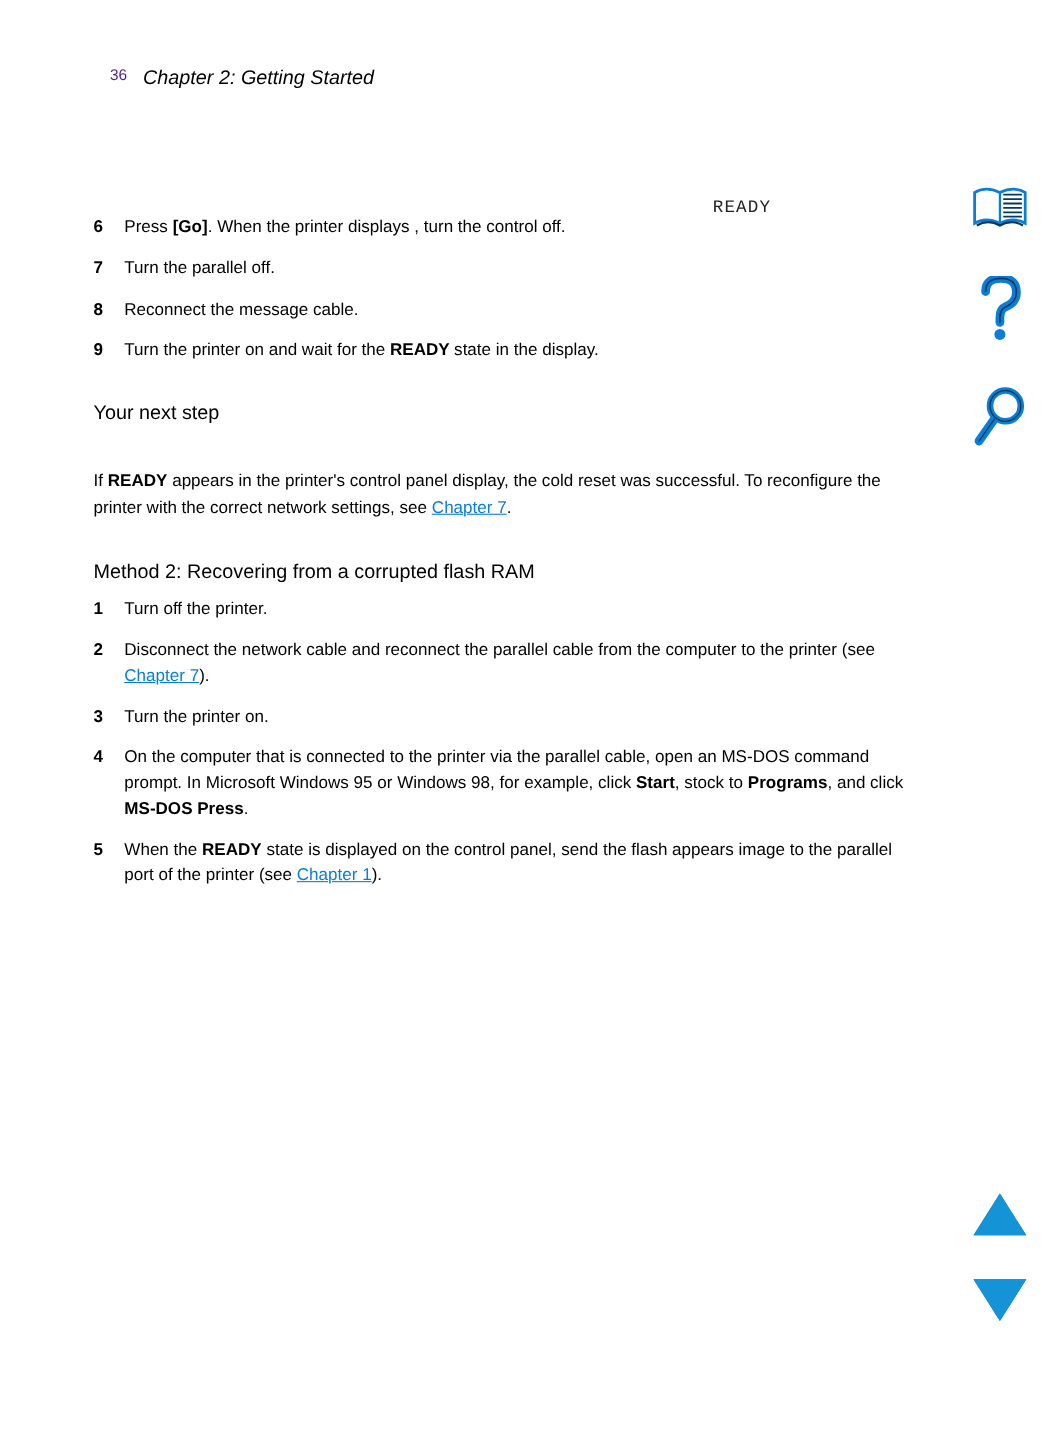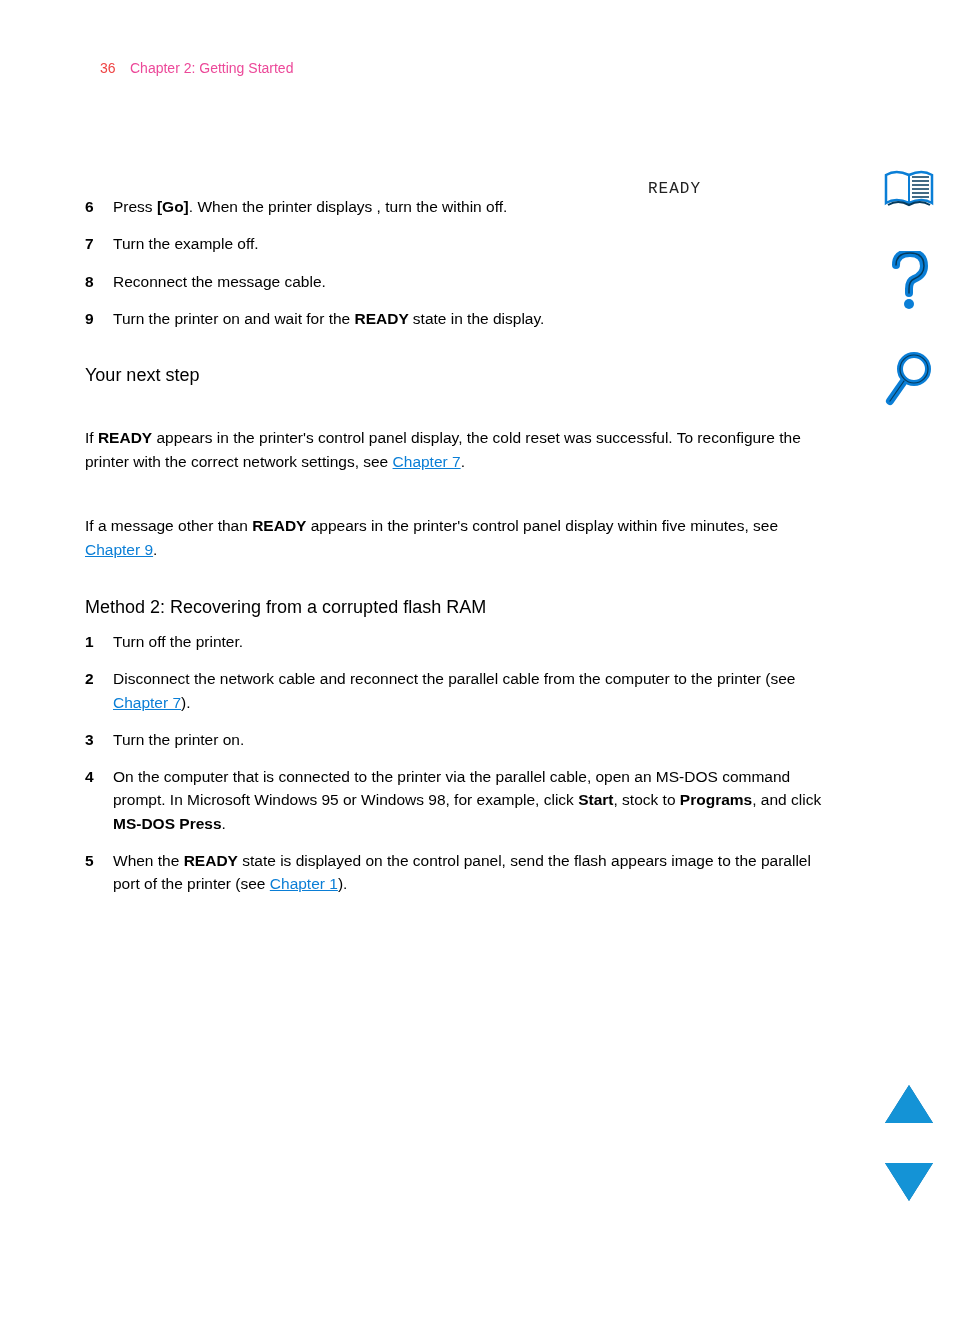--- a/index.html
+++ b/index.html
@@ -16,29 +16,30 @@
     left: 85px;
     top: 95px;
     width: 740px;
   }
   .page-number {
     position: absolute;
     left: 100px;
     top: 60px;
     font-size: 14px;
     font-family: Arial, sans-serif;
-    color: #ef4444;
+    color: #4c1d95;
   }
   .page-title {
     position: absolute;
     left: 130px;
     top: 60px;
-    font-size: 14px;
+    font-size: 18px;
     font-family: Arial, sans-serif;
-    color: #ec4899;
+    font-style: italic;
+    color: #000000;
   }
   .ready-label {
     position: absolute;
     left: 648px;
     top: 180px;
     font-family: 'Courier New', monospace;
     font-size: 16px;
     letter-spacing: 1px;
     color: #222;
   }
@@ -128,48 +129,45 @@
 <div class="page-title">Chapter 2:  Getting Started</div>
 
 <span class="ready-label">READY</span>
 
 <div class="content">
 
   <div class="indent-list">
     <div class="num-row">
       <span class="num">6</span>
       <span class="num-text">
-        <span>Press </span><b>[Go]</b><span>. When the printer displays </span><span>, turn the within off.</span>
+        <span>Press </span><b>[Go]</b><span>. When the printer displays </span><span>, turn the control off.</span>
       </span>
     </div>
     <div class="num-row">
       <span class="num">7</span>
-      <span class="num-text">Turn the example off.</span>
+      <span class="num-text">Turn the parallel off.</span>
     </div>
     <div class="num-row">
       <span class="num">8</span>
       <span class="num-text">Reconnect the message cable.</span>
     </div>
     <div class="num-row">
       <span class="num">9</span>
       <span class="num-text">
         <span>Turn the printer on and wait for the </span><b>READY </b><span>state in the display.</span>
       </span>
     </div>
   </div>
 
   <div class="heading">Your next step</div>
 
   <div class="para">
     <span>If </span><b>READY</b><span> appears in the printer's control panel display, the cold reset was successful. To reconfigure the printer with the correct network settings, see </span><span class="link">Chapter 7</span><span>.</span>
   </div>
 
-  <div class="para">
-    <span>If a message other than </span><b>READY</b><span> appears in the printer's control panel display within five minutes, see </span><span class="link">Chapter 9</span><span>.</span>
-  </div>
 
   <div class="heading">Method 2: Recovering from a corrupted flash RAM</div>
 
 
   <div class="num-row">
     <span class="num">1</span>
     <span class="num-text">Turn off the printer.</span>
   </div>
 
   <div class="num-row">

